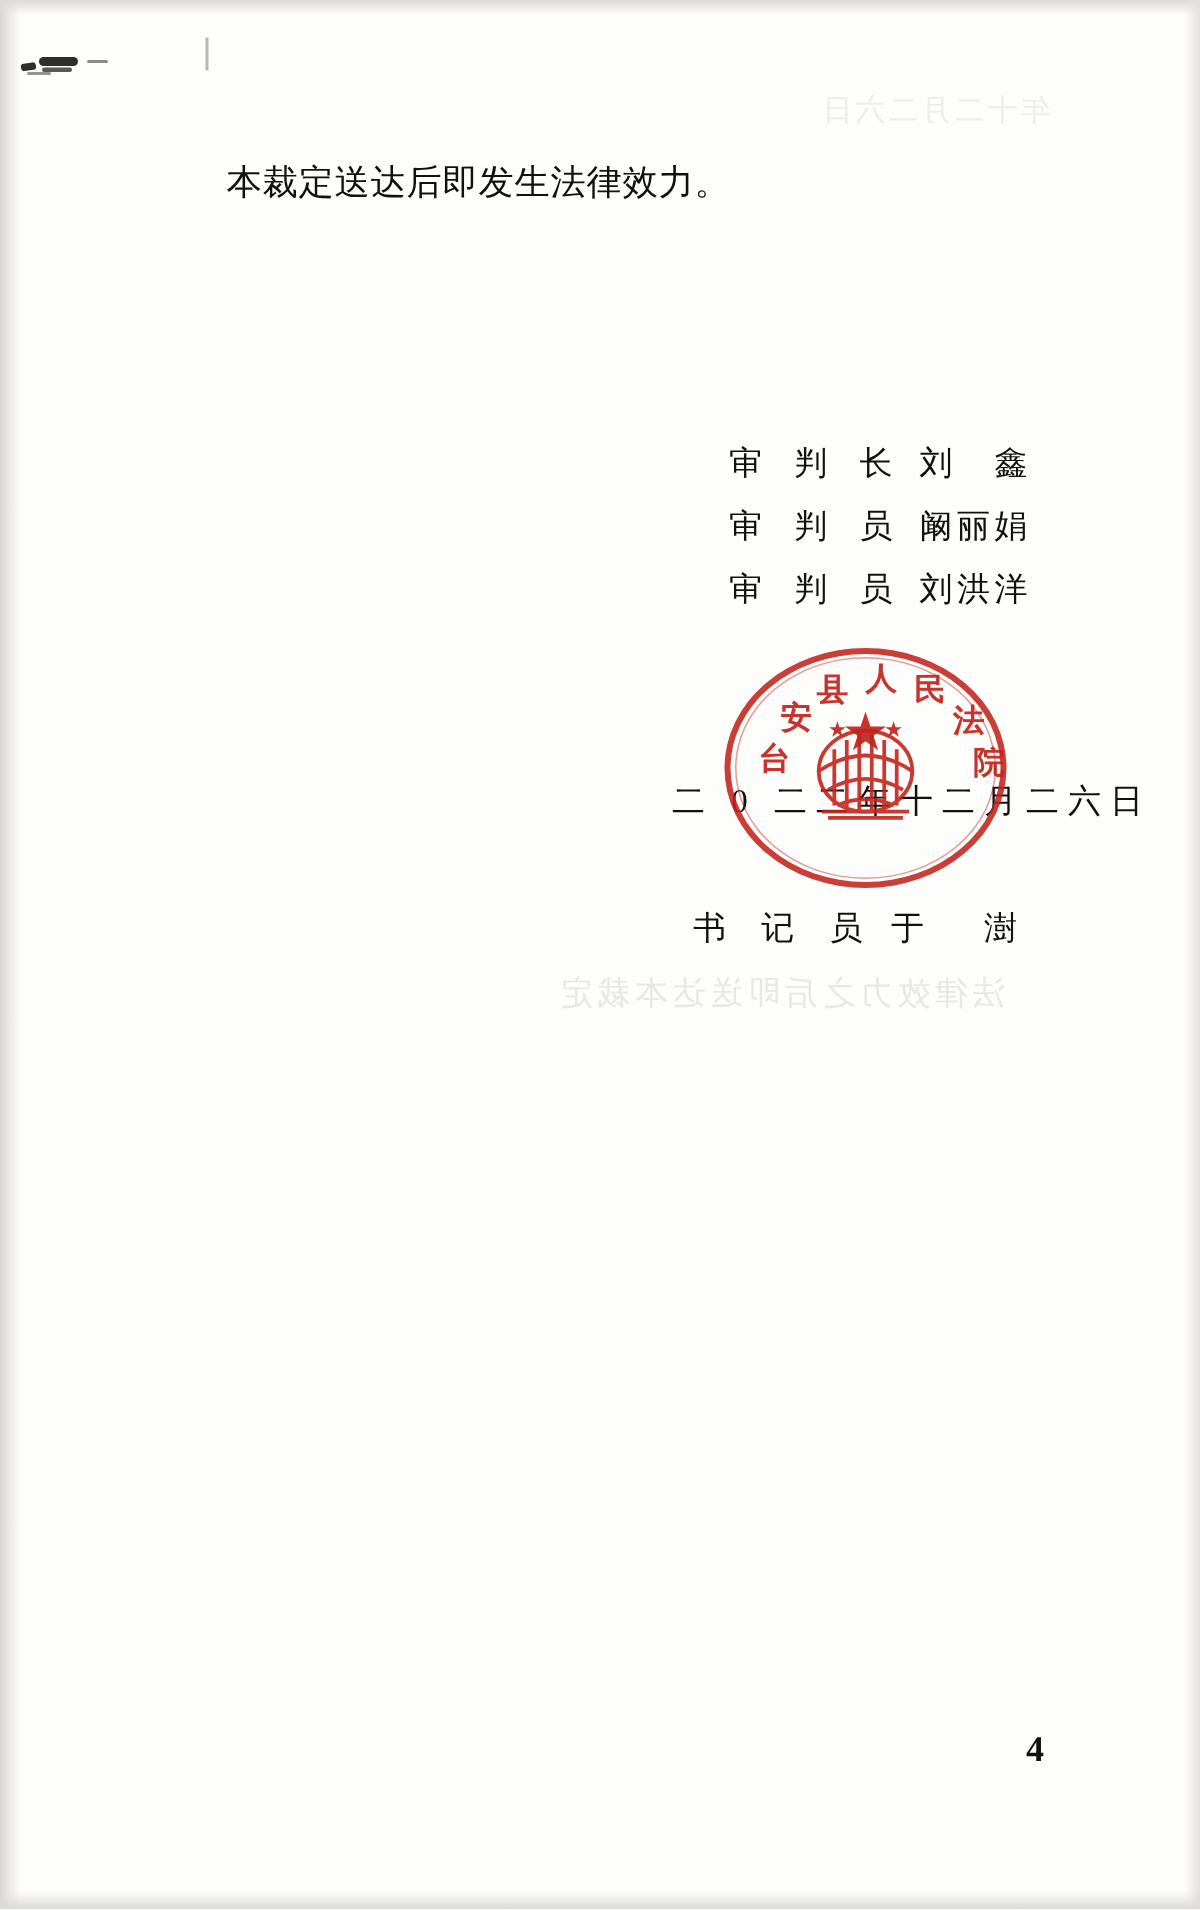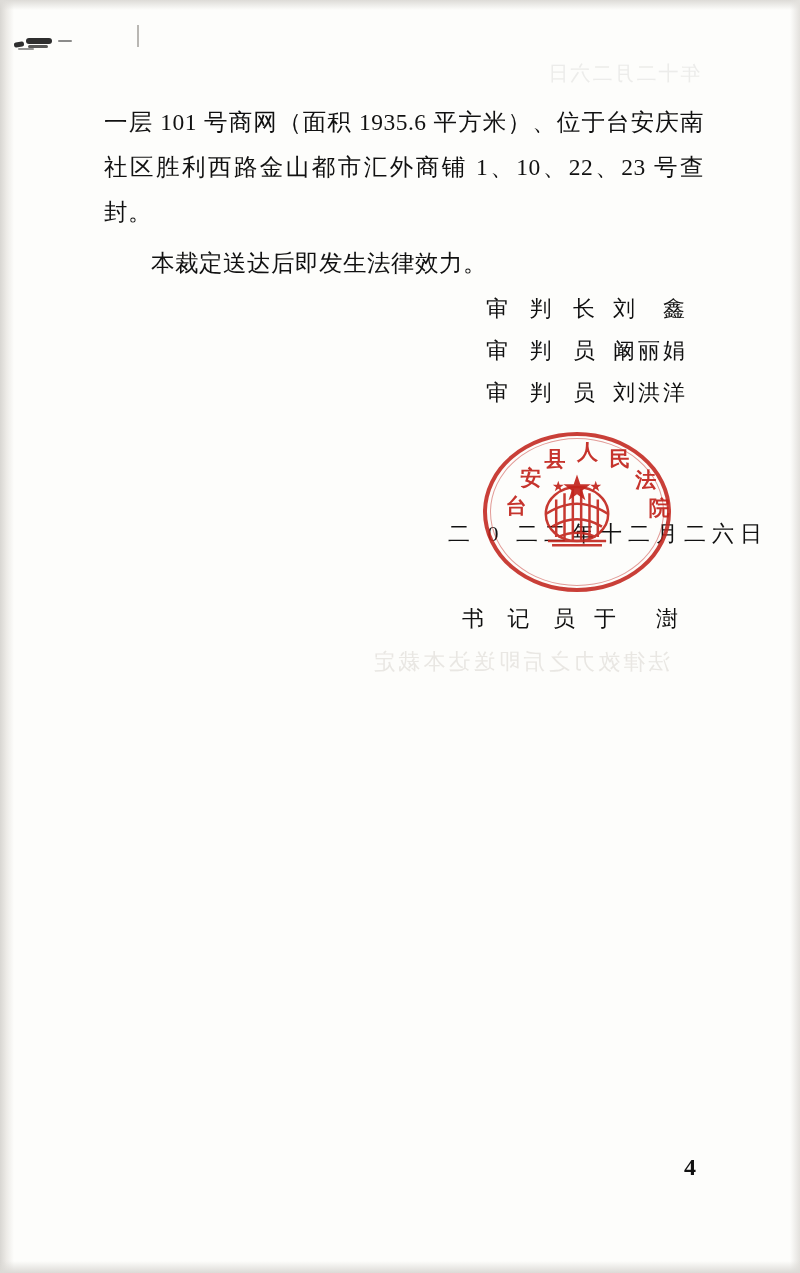--- a/index.html
+++ b/index.html
@@ -262,21 +262,20 @@
     <div class="blot b2"></div>
     <div class="blot b3"></div>
     <div class="blot b4"></div>
     <div class="blot b5"></div>
   </div>
   <div class="tick"></div>
 
   <div class="ghost2">年十二月二六日</div>
 
   <div class="body-text">
-    <p class="para">一层 101 号商网（面积 1935.6 平方米）、位于台安庆南社区胜利西路金山都市汇外商铺 1、10、22、23 号查封。</p>
     <p class="para indent">本裁定送达后即发生法律效力。</p>
   </div>
 
   <div class="signatures">
     <div class="sig-row">
       <span class="sig-role">审 判 长</span><span class="sig-name">刘　鑫</span>
     </div>
     <div class="sig-row">
       <span class="sig-role">审 判 员</span><span class="sig-name">阚丽娟</span>
     </div>

